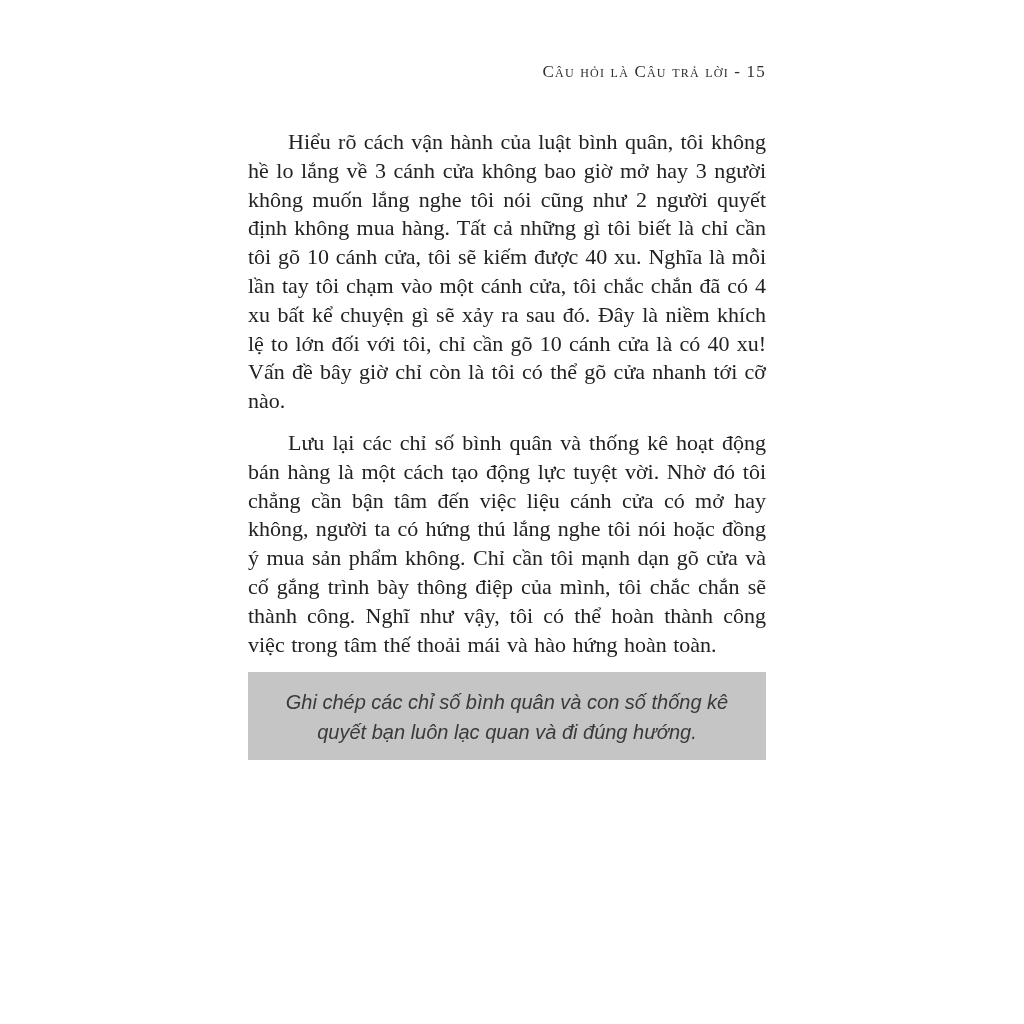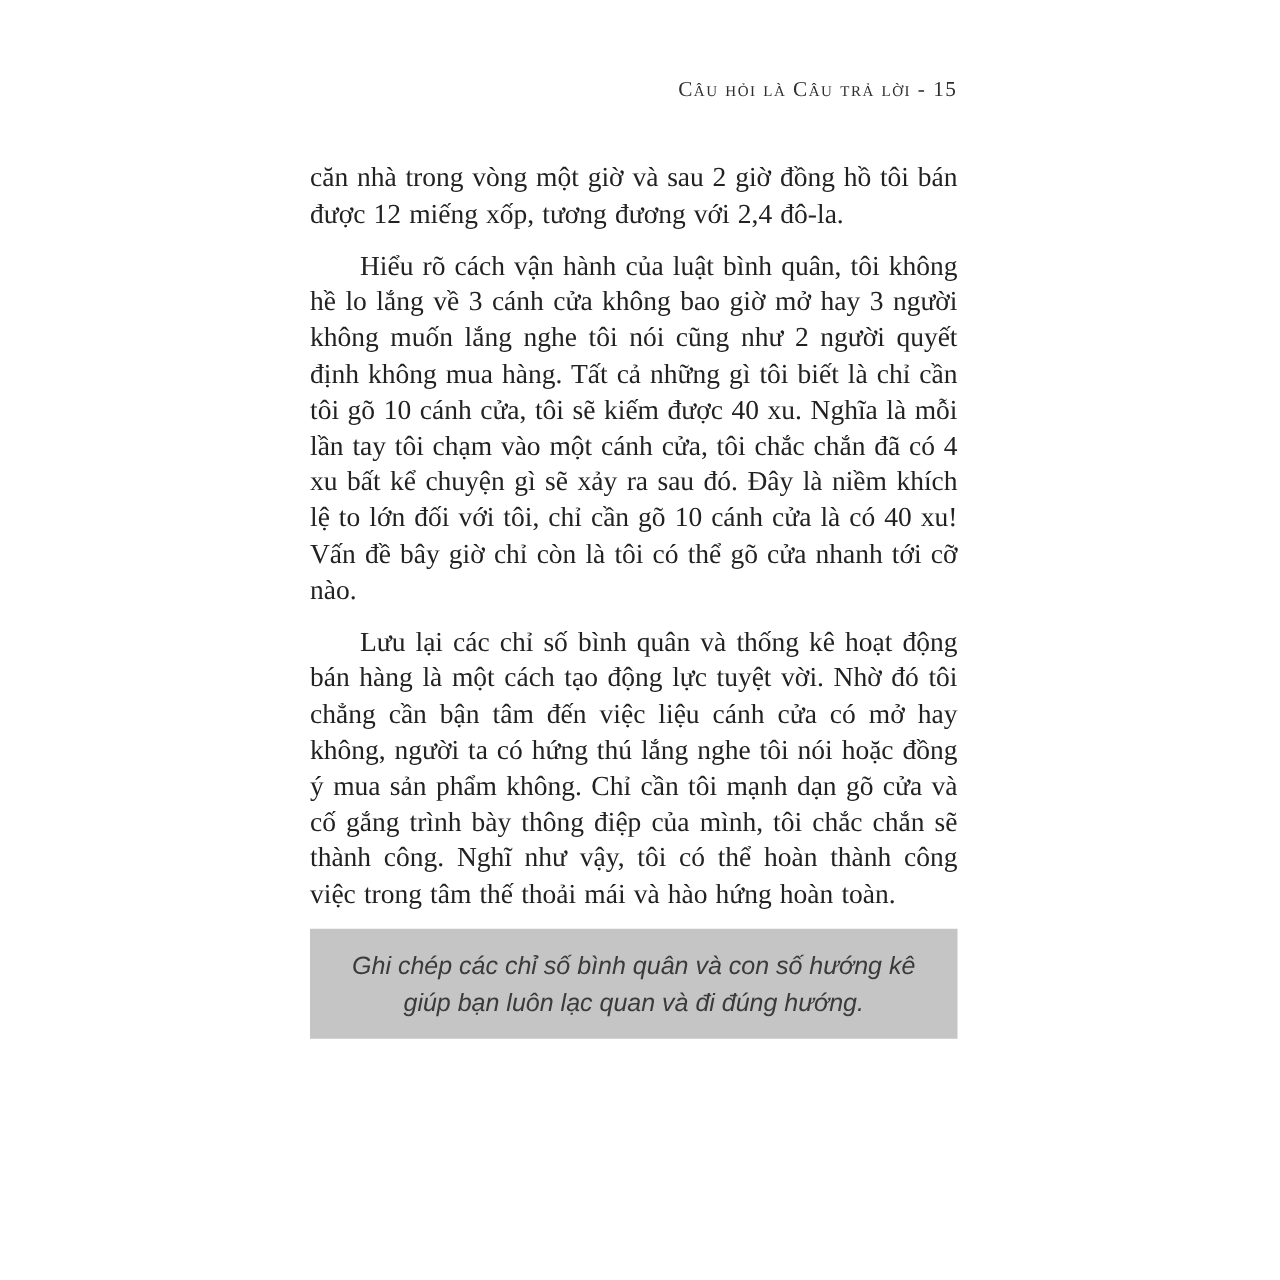--- a/index.html
+++ b/index.html
@@ -78,26 +78,25 @@
 </head>
 <body>
 
 <div class="page">
   <div class="content-column">
 
     <div class="running-header">Câu hỏi là Câu trả lời - 15</div>
 
     <div class="body-text">
 
-      <p class="para no-indent">căn nhà trong vòng một giờ và sau 2 giờ đồng hồ tôi bán được 12 miếng xốp, tương đương với 2,4 đô-la.</p>
 
       <p class="para">Hiểu rõ cách vận hành của luật bình quân, tôi không hề lo lắng về 3 cánh cửa không bao giờ mở hay 3 người không muốn lắng nghe tôi nói cũng như 2 người quyết định không mua hàng. Tất cả những gì tôi biết là chỉ cần tôi gõ 10 cánh cửa, tôi sẽ kiếm được 40 xu. Nghĩa là mỗi lần tay tôi chạm vào một cánh cửa, tôi chắc chắn đã có 4 xu bất kể chuyện gì sẽ xảy ra sau đó. Đây là niềm khích lệ to lớn đối với tôi, chỉ cần gõ 10 cánh cửa là có 40 xu! Vấn đề bây giờ chỉ còn là tôi có thể gõ cửa nhanh tới cỡ nào.</p>
 
 
       <p class="para">Lưu lại các chỉ số bình quân và thống kê hoạt động bán hàng là một cách tạo động lực tuyệt vời. Nhờ đó tôi chẳng cần bận tâm đến việc liệu cánh cửa có mở hay không, người ta có hứng thú lắng nghe tôi nói hoặc đồng ý mua sản phẩm không. Chỉ cần tôi mạnh dạn gõ cửa và cố gắng trình bày thông điệp của mình, tôi chắc chắn sẽ thành công. Nghĩ như vậy, tôi có thể hoàn thành công việc trong tâm thế thoải mái và hào hứng hoàn toàn.</p>
 
       <div class="quote-box">
-        <p class="quote-text">Ghi chép các chỉ số bình quân và con số hướng kê giúp bạn luôn lạc quan và đi đúng hướng.</p>
+        <p class="quote-text">Ghi chép các chỉ số bình quân và con số thống kê quyết bạn luôn lạc quan và đi đúng hướng.</p>
       </div>
 
     </div>
   </div>
 </div>
 
 </body></html>

